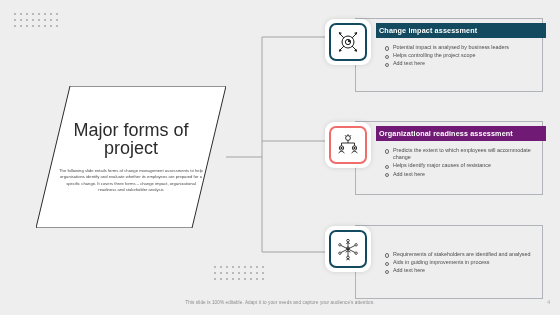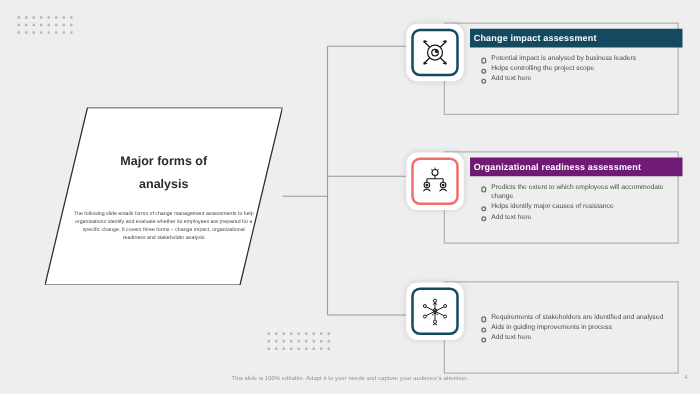--- a/index.html
+++ b/index.html
@@ -21,22 +21,22 @@
 
   
   .para-wrap{position:absolute;left:36px;top:86px;width:190px;height:142px;}
   .para-svg{position:absolute;inset:0;}
   .para-inner{
     position:absolute;left:0;top:0;width:190px;height:142px;
     display:flex;flex-direction:column;align-items:center;justify-content:center;
     padding:0 22px;box-sizing:border-box;
   }
   .para-title{
-    font-size:10px;line-height:18px;color:#2b2b2b;text-align:center;
-    font-weight:700;letter-spacing:0px;
+    font-size:18px;line-height:18px;color:#2b2b2b;text-align:center;
+    font-weight:400;letter-spacing:0px;
   }
   .para-body{
     margin-top:11px;font-size:4.2px;line-height:6.2px;color:#4a4a4a;
     text-align:center;max-width:156px;
   }
 
   
   .connectors{position:absolute;left:0;top:0;width:560px;height:315px;}
 
   
@@ -162,21 +162,21 @@
     <path d="M226,157 L262,157" stroke="#9a9a9a" stroke-width="0.9" fill="none"></path>
   </svg>
 
   <div class="para-wrap">
     <svg class="para-svg" viewBox="0 0 190 142" preserveAspectRatio="none">
       <polygon points="34,0 190,0 156,142 0,142" fill="#ffffff" stroke="#2b2b2b" stroke-width="1"></polygon>
     </svg>
     <div class="para-inner">
       <div class="para-title">
         <div>Major forms of</div>
-        <div>analysis</div>
+        <div>project</div>
       </div>
       <div class="para-body">The following slide entails forms of change management assessments to help organisations identify and evaluate whether its employees are prepared for a specific change. It covers three forms – change impact, organizational readiness and stakeholder analysis</div>
     </div>
   </div>
 
   <div class="card" id="card-0">
     <div class="card-outline"></div>
     <div class="card-head teal">Change impact assessment</div>
     <ul class="card-list">
       <li>Potential impact is analysed by business leaders</li>

